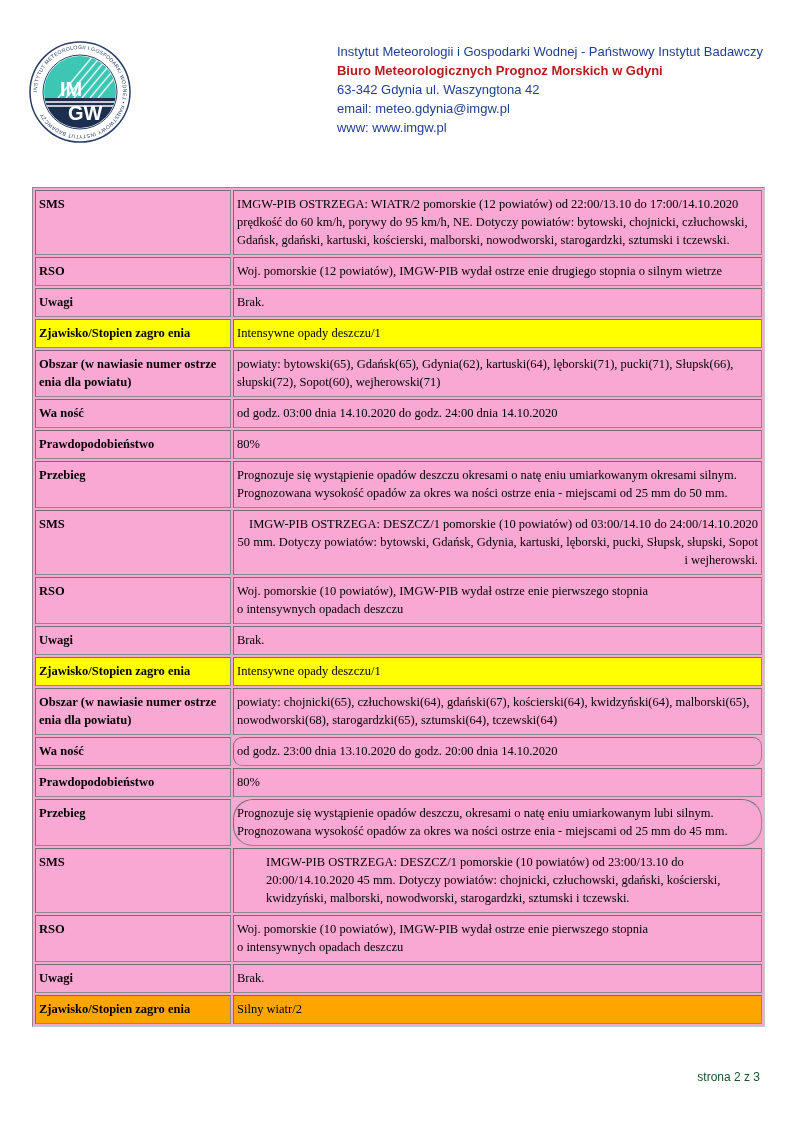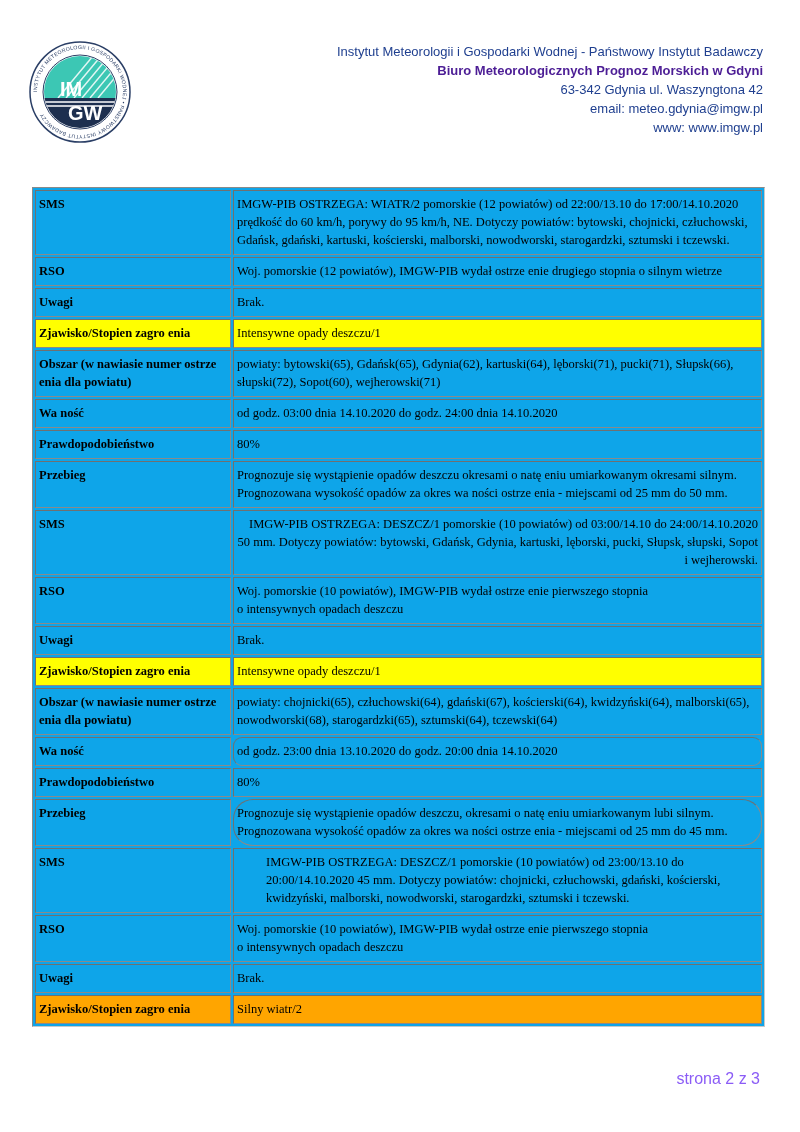--- a/index.html
+++ b/index.html
@@ -1,25 +1,25 @@
 <!DOCTYPE html>
 <html><head>
 <meta charset="utf-8">
 <style>
   html, body { margin: 0; padding: 0; background: #ffffff; }
   body { width: 800px; height: 1132px; position: relative; overflow: hidden; font-family: "Liberation Serif", serif; color: #000; }
   .logo { position: absolute; left: 28px; top: 40px; width: 104px; height: 104px; }
-  .header { position: absolute; right: 37px; top: 42px; text-align: right; font-family: "Liberation Sans", sans-serif; font-size: 13px; line-height: 19px; color: #1f3f8f; }
-  .header .bold { font-weight: bold; color: #4c1d95; }
-  .warn-table { position: absolute; left: 32px; top: 187px; width: 733px; border-collapse: separate; border-spacing: 2px; border: 1px solid #8a8a8a; border-right-color: #c8c8c8; border-bottom-color: #c8c8c8; background: #0ea5e9; }
+  .header { position: absolute; right: 37px; top: 42px; font-family: "Liberation Sans", sans-serif; font-size: 13px; line-height: 19px; color: #1f3f8f; }
+  .header .bold { font-weight: bold; color: #b91c1c; }
+  .warn-table { position: absolute; left: 32px; top: 187px; width: 733px; border-collapse: separate; border-spacing: 2px; border: 1px solid #8a8a8a; border-right-color: #c8c8c8; border-bottom-color: #c8c8c8; background: #f9a8d4; }
   .warn-table td { border: 1px solid #8a8a8a; border-left-color: #707070; border-top-color: #707070; vertical-align: top; font-size: 12.5px; line-height: 18px; padding: 4px 3px 5px 3px; }
   .warn-table td.label { width: 188px; font-weight: bold; }
   .warn-table tr.yellow td { background: #ffff00; }
   .warn-table tr.orange td { background: #ffa500; }
-  .footer { position: absolute; right: 40px; top: 1070px; font-family: "Liberation Sans", sans-serif; font-size: 16px; color: #8b5cf6; }
+  .footer { position: absolute; right: 40px; top: 1070px; font-family: "Liberation Sans", sans-serif; font-size: 12px; color: #14532d; }
 </style>
 </head>
 <body>
 
 <div class="logo">
   <svg width="104" height="104" viewBox="0 0 104 104">
     <defs>
       <clipPath id="inner">
           <circle cx="52" cy="52" r="36"></circle>
         </clipPath>

